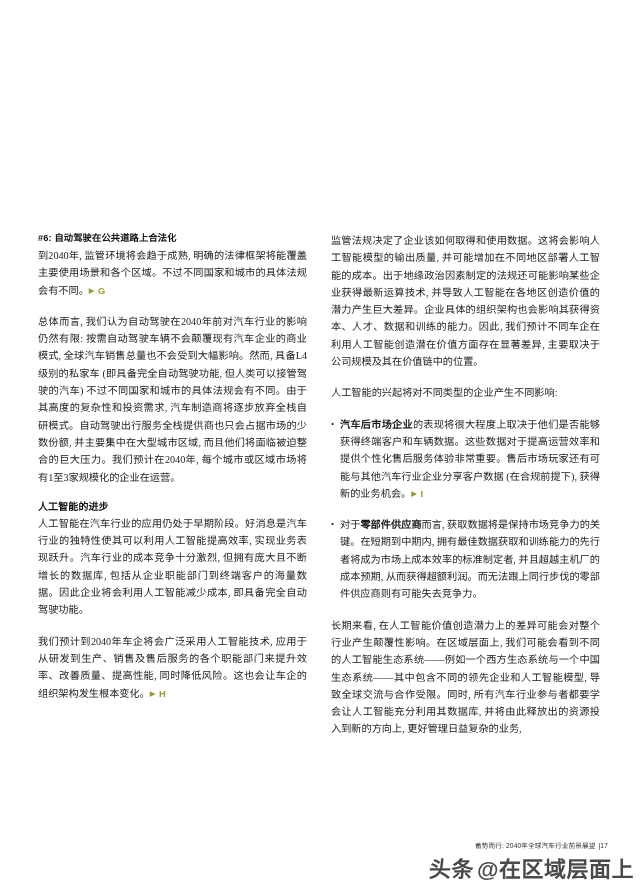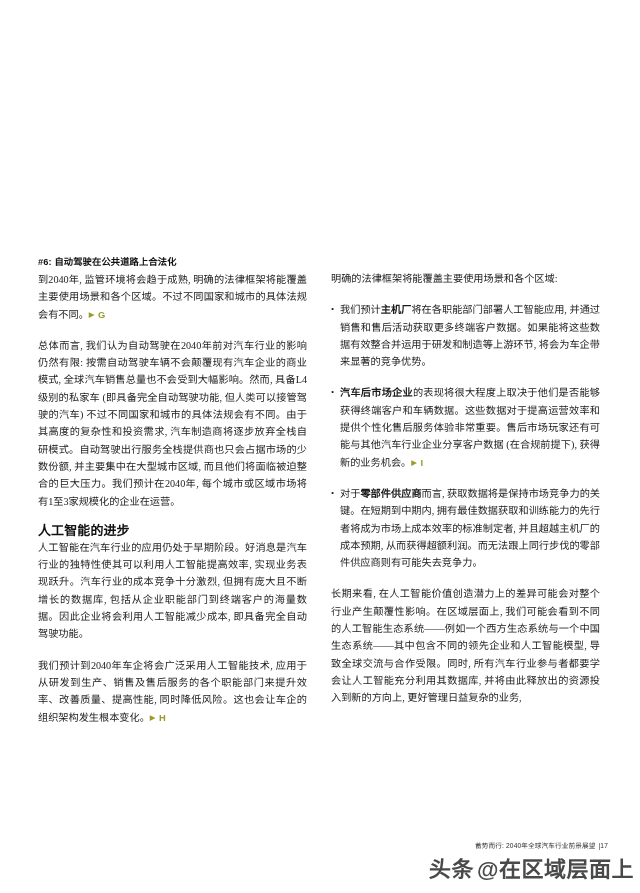--- a/index.html
+++ b/index.html
@@ -27,42 +27,41 @@
   .page-top-blank {
     height: 232px;
   }
 
   .columns {
     display: flex;
     gap: 24px;
     padding: 0 32px 0 38px;
     box-sizing: border-box;
     width: 640px;
-    margin-top: 24px;
   }
 
   .col {
     width: 269px;
     flex: 0 0 269px;
   }
 
   .section-heading {
     font-family: "Liberation Sans", "DejaVu Sans", sans-serif;
     font-weight: bold;
     font-size: 9.3px;
     line-height: 13px;
     letter-spacing: 0.1px;
     color: #111111;
     margin: 0 0 2px 0;
   }
 
   .sub-heading {
     font-family: "Liberation Sans", "DejaVu Sans", sans-serif;
     font-weight: bold;
-    font-size: 13px;
+    font-size: 10px;
     line-height: 13px;
     letter-spacing: 0.1px;
     color: #111111;
     margin: 0 0 2px 0;
   }
 
   p.body-text {
     margin: 0;
     font-size: 10.2px;
     line-height: 17.3px;
@@ -188,26 +187,26 @@
       <h3 class="sub-heading">人工智能的进步</h3>
 
       <p class="body-text">人工智能在汽车行业的应用仍处于早期阶段。好消息是汽车行业的独特性使其可以利用人工智能提高效率, 实现业务表现跃升。汽车行业的成本竞争十分激烈, 但拥有庞大且不断增长的数据库, 包括从企业职能部门到终端客户的海量数据。因此企业将会利用人工智能减少成本, 即具备完全自动驾驶功能。</p>
 
       <p class="body-text"><span>我们预计到2040年车企将会广泛采用人工智能技术, 应用于从研发到生产、销售及售后服务的各个职能部门来提升效率、改善质量、提高性能, 同时降低风险。这也会让车企的组织架构发生根本变化。</span><span class="ref-marker"><span class="tri">▶</span>&nbsp;<span>H</span></span></p>
 
     </div>
 
     <div class="col">
 
-
-      <p class="body-text" style="margin-top:14px;">明确的法律框架将能覆盖主要使用场景和各个区域:</p>
+      <p class="body-text">监管法规决定了企业该如何取得和使用数据。这将会影响人工智能模型的输出质量, 并可能增加在不同地区部署人工智能的成本。出于地缘政治因素制定的法规还可能影响某些企业获得最新运算技术, 并导致人工智能在各地区创造价值的潜力产生巨大差异。企业具体的组织架构也会影响其获得资本、人才、数据和训练的能力。因此, 我们预计不同车企在利用人工智能创造潜在价值方面存在显著差异, 主要取决于公司规模及其在价值链中的位置。</p>
+
+      <p class="body-text" style="margin-top:14px;">人工智能的兴起将对不同类型的企业产生不同影响:</p>
 
       <ul class="bullet-list">
 
-        <li><span>我们预计</span><b>主机厂</b><span>将在各职能部门部署人工智能应用, 并通过销售和售后活动获取更多终端客户数据。如果能将这些数据有效整合并运用于研发和制造等上游环节, 将会为车企带来显著的竞争优势。</span></li>
 
         <li><span></span><b>汽车后市场企业</b><span>的表现将很大程度上取决于他们是否能够获得终端客户和车辆数据。这些数据对于提高运营效率和提供个性化售后服务体验非常重要。售后市场玩家还有可能与其他汽车行业企业分享客户数据 (在合规前提下), 获得新的业务机会。</span><span class="ref-marker"><span class="tri">▶</span>&nbsp;<span>I</span></span></li>
 
         <li><span>对于</span><b>零部件供应商</b><span>而言, 获取数据将是保持市场竞争力的关键。在短期到中期内, 拥有最佳数据获取和训练能力的先行者将成为市场上成本效率的标准制定者, 并且超越主机厂的成本预期, 从而获得超额利润。而无法跟上同行步伐的零部件供应商则有可能失去竞争力。</span></li>
       </ul>
 
       <p class="body-text" style="margin-top:14px;font-family:Liberation Serif, serif;">长期来看, 在人工智能价值创造潜力上的差异可能会对整个行业产生颠覆性影响。在区域层面上, 我们可能会看到不同的人工智能生态系统——例如一个西方生态系统与一个中国生态系统——其中包含不同的领先企业和人工智能模型, 导致全球交流与合作受限。同时, 所有汽车行业参与者都要学会让人工智能充分利用其数据库, 并将由此释放出的资源投入到新的方向上, 更好管理日益复杂的业务,</p>
     </div>
   </div>
 

